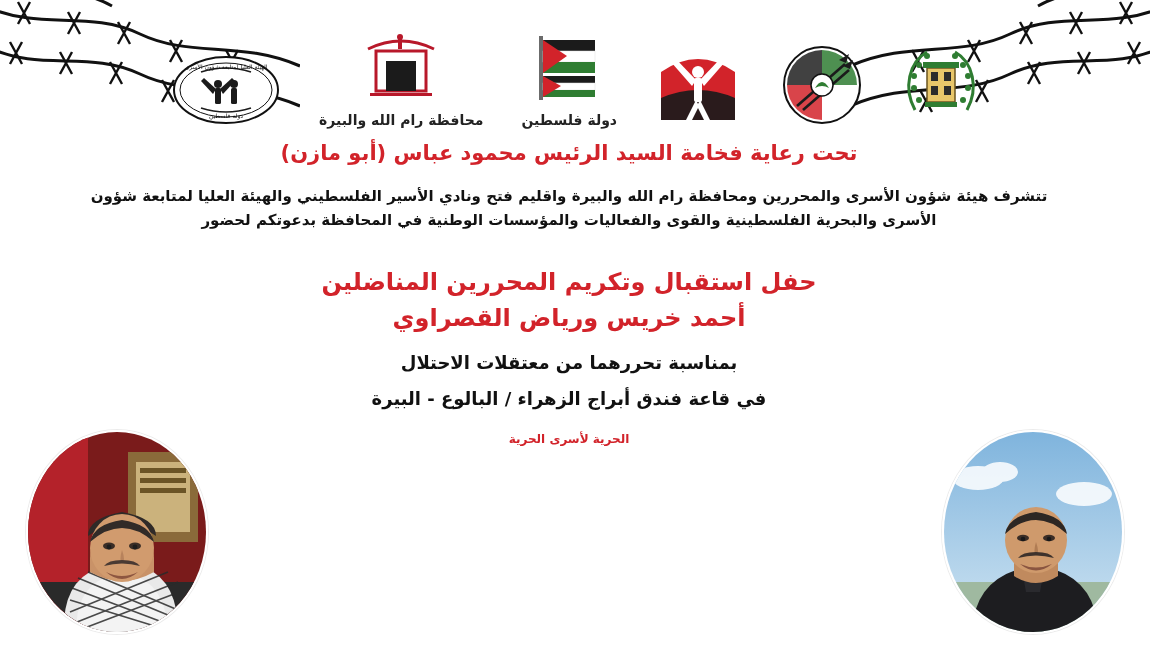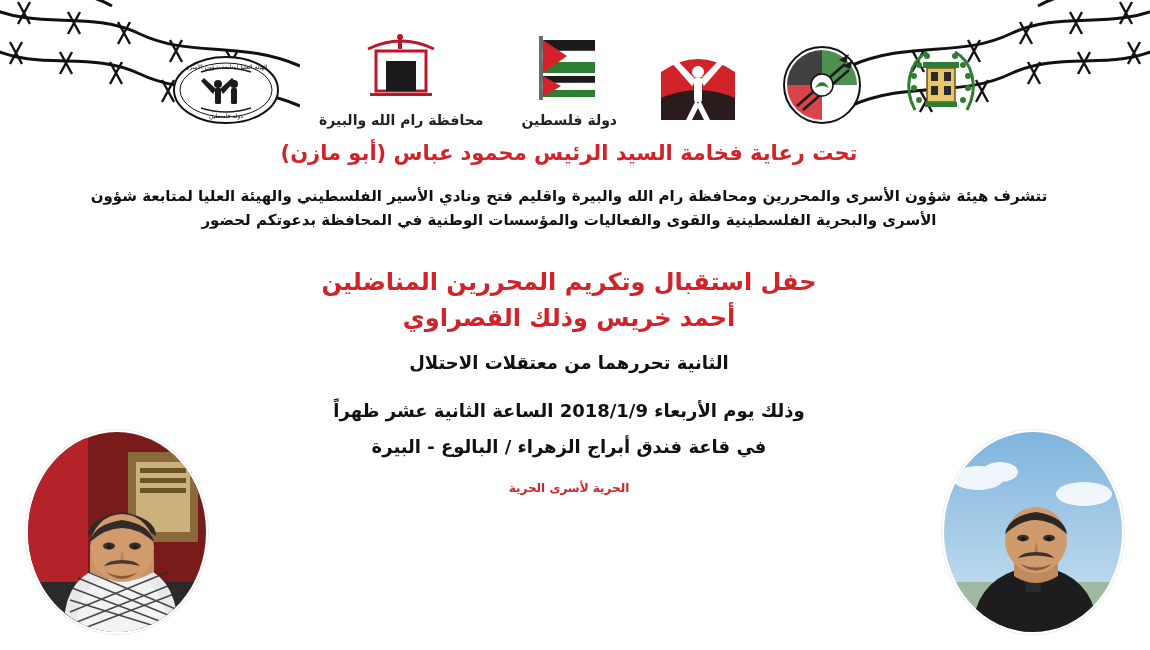--- a/index.html
+++ b/index.html
@@ -314,23 +314,22 @@
       </svg>
       <div class="logo-caption"></div>
     </div>
 
   </div>
 
   <div class="text-block">
     <div class="line patron">تحت رعاية فخامة السيد الرئيس محمود عباس (أبو مازن)</div>
     <div class="line invite">تتشرف هيئة شؤون الأسرى والمحررين ومحافظة رام الله والبيرة واقليم فتح ونادي الأسير الفلسطيني والهيئة العليا لمتابعة شؤون الأسرى والبحرية الفلسطينية والقوى والفعاليات والمؤسسات الوطنية في المحافظة بدعوتكم لحضور</div>
     <div class="line event-title">حفل استقبال وتكريم المحررين المناضلين</div>
-    <div class="line names">أحمد خريس وذلك القصراوي</div>
-    <div class="line occasion">الثانية تحررهما من معتقلات الاحتلال</div>
-    <div class="line when">وذلك يوم الأربعاء 2018/1/9 الساعة الثانية عشر ظهراً</div>
+    <div class="line names">أحمد خريس ورياض القصراوي</div>
+    <div class="line occasion">بمناسبة تحررهما من معتقلات الاحتلال</div>
     <div class="line when" style="margin-top:8px">في قاعة فندق أبراج الزهراء / البالوع - البيرة</div>
     <div class="line slogan">الحرية لأسرى الحرية</div>
   </div>
 
   <div class="portrait portrait-left">
     <svg viewBox="0 0 178 200" preserveAspectRatio="xMidYMid slice">
       <rect width="178" height="200" fill="#7a1b1b"></rect>
       <rect x="0" y="0" width="60" height="200" fill="#b4222a"></rect>
       <rect x="100" y="20" width="70" height="90" fill="#8a6a3a"></rect>
       <rect x="108" y="30" width="54" height="70" fill="#cbb27c"></rect>

